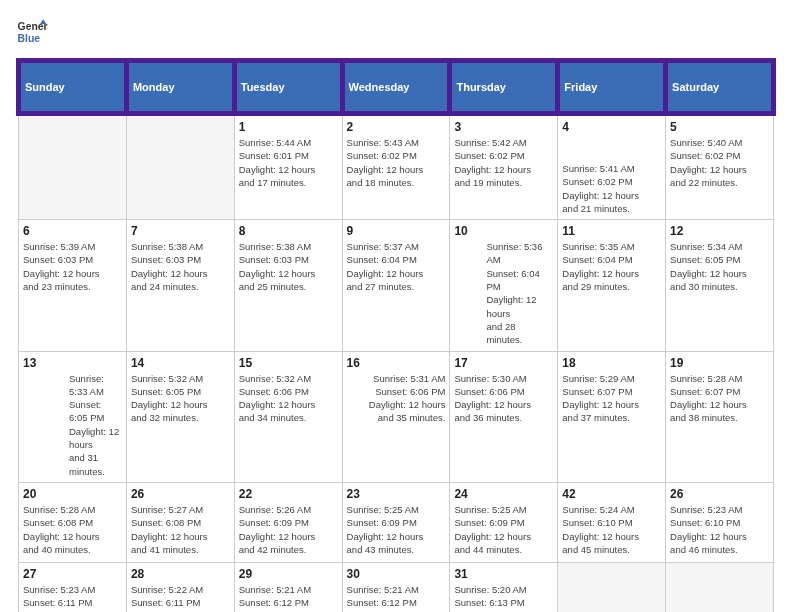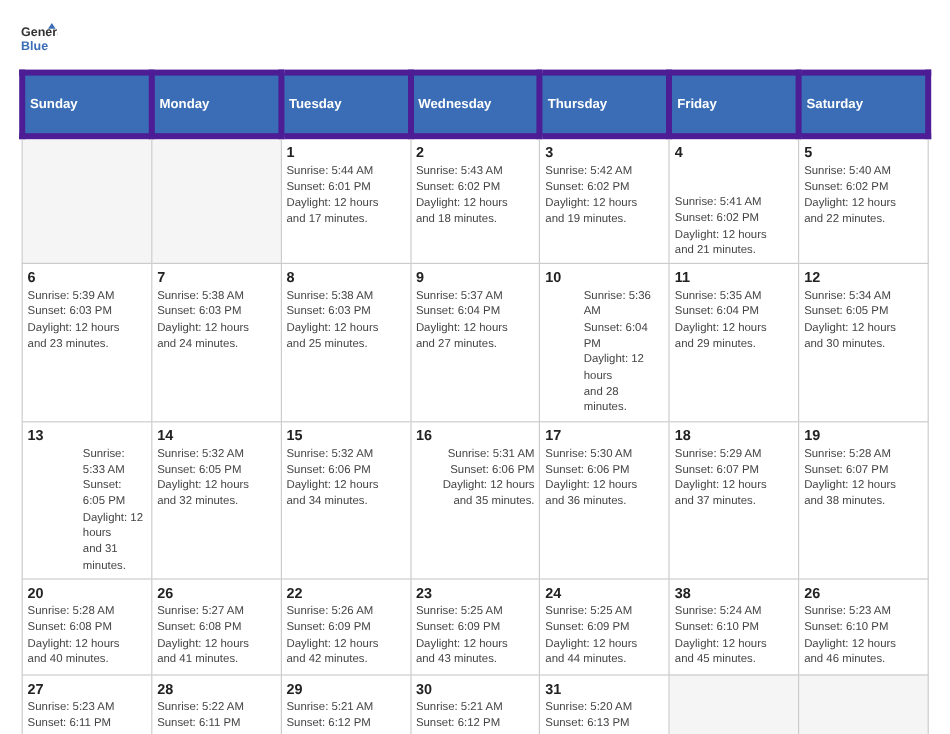--- a/index.html
+++ b/index.html
@@ -277,21 +277,21 @@
 and 43 minutes.</div>
         </td>
         <td>
           <span class="day-number">24</span>
           <div class="day-info" style="white-space: pre-line;">Sunrise: 5:25 AM
 Sunset: 6:09 PM
 Daylight: 12 hours
 and 44 minutes.</div>
         </td>
         <td>
-          <span class="day-number">38</span>
+          <span class="day-number">42</span>
           <div class="day-info" style="white-space: pre-line;">Sunrise: 5:24 AM
 Sunset: 6:10 PM
 Daylight: 12 hours
 and 45 minutes.</div>
         </td>
         <td>
           <span class="day-number">26</span>
           <div class="day-info" style="white-space: pre-line;">Sunrise: 5:23 AM
 Sunset: 6:10 PM
 Daylight: 12 hours

